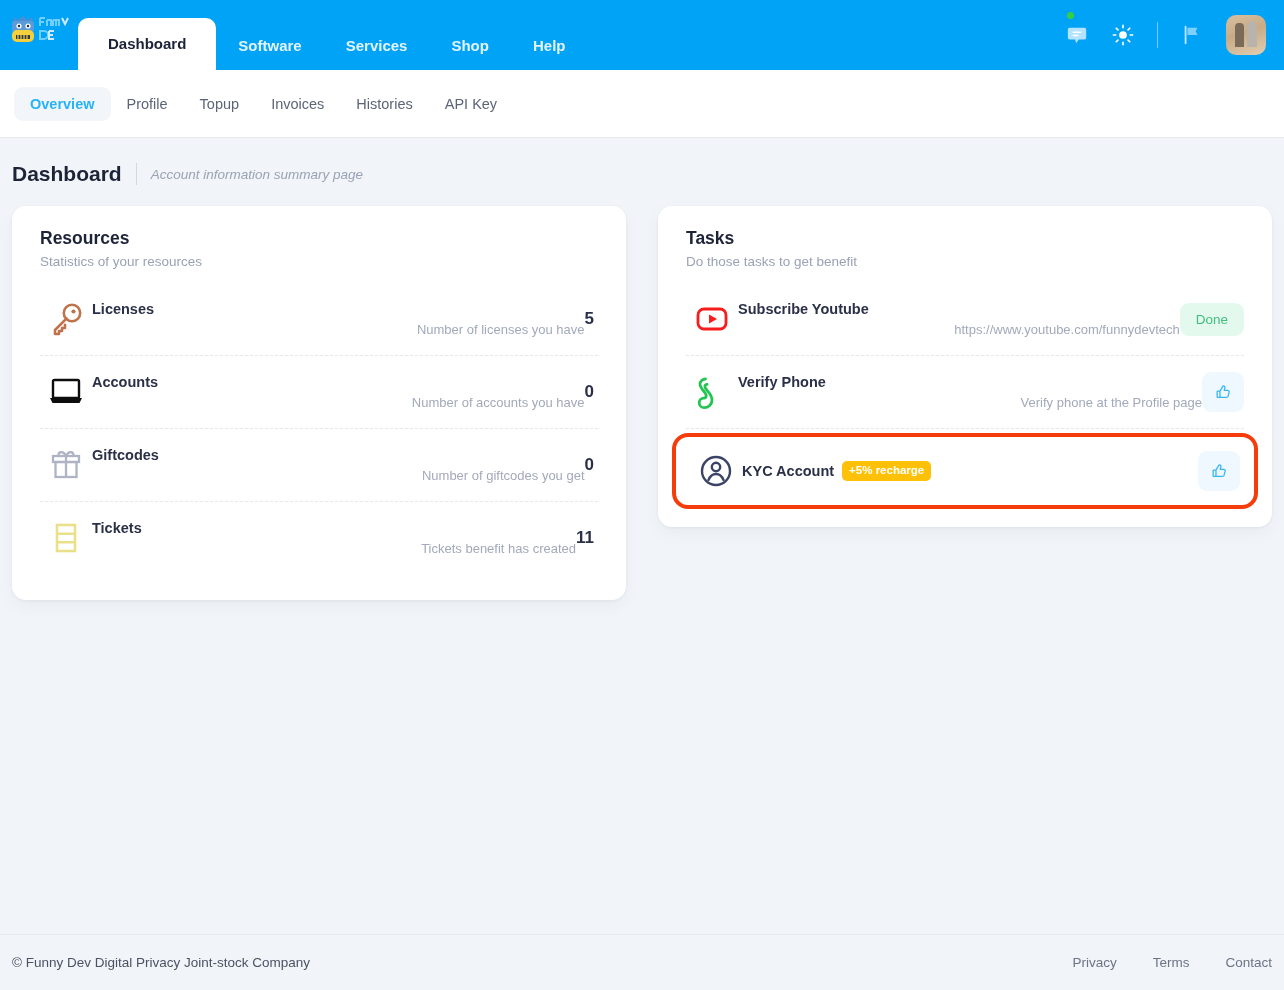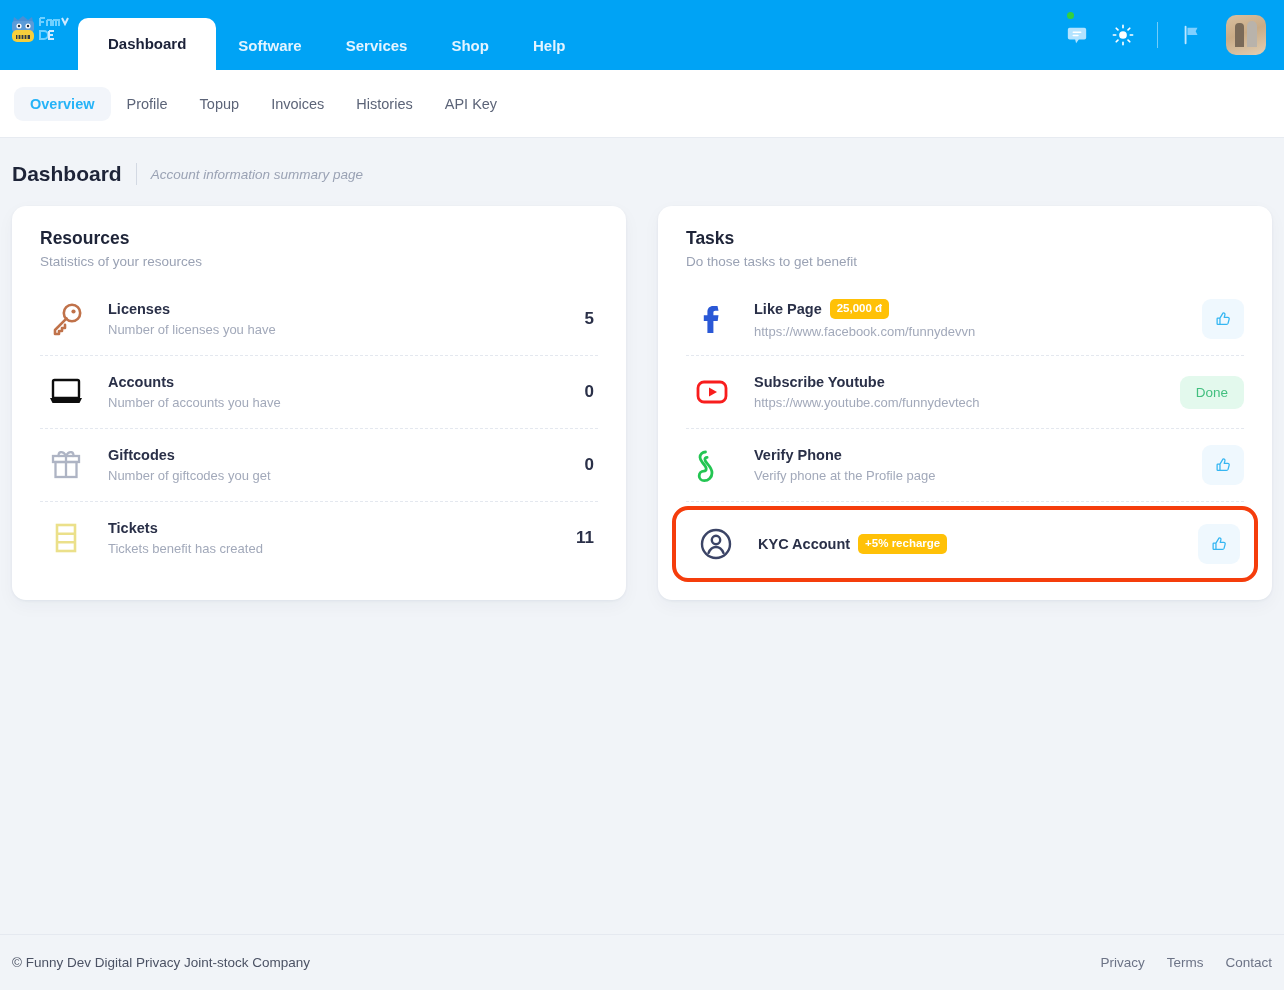--- a/index.html
+++ b/index.html
@@ -79,22 +79,22 @@
   .card {
     background: #fff; border-radius: 14px; flex: 1 1 0;
     box-shadow: 0 1px 3px rgba(25,40,80,.06), 0 6px 18px rgba(25,40,80,.04);
     padding: 22px 28px 26px 28px; position: relative;
   }
   .card-title { font-size: 17.5px; font-weight: 700; color: #1e2438; }
   .card-sub { font-size: 13.5px; color: #9aa2b4; margin-top: 5px; }
 
   .rows { margin-top: 14px; }
   .row {
-    display: flex; align-items: center; gap: 16px;
-    padding: 16px 0; border-bottom: 1px dashed #e4e8ef; min-height: 70px;
+    display: flex; align-items: center; 
+    padding: 16px 0; border-bottom: 1px dashed #e4e8ef; min-height: 70px; text-align: right;
   }
   .row:last-child { border-bottom: none; }
   .row-icon { width: 52px; flex: 0 0 52px; display: flex; align-items: center; justify-content: center; }
   .row-body { flex: 1 1 auto; min-width: 0; }
   .row-title {
     font-size: 14.5px; font-weight: 700; color: #2a3048;
     display: flex; align-items: center; gap: 8px; flex-wrap: wrap;
   }
   .row-desc { font-size: 13px; color: #a2a9ba; margin-top: 5px; }
   .row-value { font-size: 17px; font-weight: 700; color: #2a3048; padding-right: 4px; }
@@ -118,21 +118,21 @@
   }
 
   
   .spacer { flex: 1 1 auto; }
   .footer {
     height: 56px; flex: 0 0 56px; border-top: 1px solid #e5e9f0;
     display: flex; align-items: center; justify-content: space-between;
     padding: 0 12px; background: #f1f4f8;
   }
   .footer-left { font-size: 13.5px; color: #4b5264; }
-  .footer-right { display: flex; gap: 22px; }
+  .footer-right { display: flex; gap: 36px; }
   .footer-link { font-size: 13.5px; color: #6c7386; cursor: pointer; }
 </style>
 </head>
 <body>
 
 <div class="page">
 
   <div class="topbar">
     <div class="brand">
       <div class="logo-wrap">
@@ -284,39 +284,20 @@
         </div>
 
       </div>
     </div>
 
     <div class="card">
       <div class="card-title">Tasks</div>
       <div class="card-sub">Do those tasks to get benefit</div>
       <div class="rows">
 
-        <div class="row">
-          <div class="row-icon">
-            <svg width="40" height="40" viewBox="0 0 40 40">
-              <path d="M25.5 7 h-4.3 c-3.6 0 -5.8 2.3 -5.8 6 v3.3 h-3.6 v5.6 h3.6 V34 h6 V21.9 h4.3 l0.8 -5.6 h-5.1 v-2.6 c0 -1.2 0.5 -1.9 1.9 -1.9 h3.2 z" fill="#2a58d6"></path>
-            </svg>
-          </div>
-          <div class="row-body">
-            <div class="row-title">
-              <span>Like Page</span>
-              <span class="badge">25,000 đ</span>
-            </div>
-            <div class="row-desc">https://www.facebook.com/funnydevvn</div>
-          </div>
-          <button class="btn-like">
-            <svg width="17" height="17" viewBox="0 0 24 24">
-              <path d="M7 10 v9 h-3 a1 1 0 0 1 -1 -1 v-7 a1 1 0 0 1 1 -1 z M7 10 l4.2 -7 a2 2 0 0 1 2.8 2.4 l-1 3.6 h5 a2 2 0 0 1 2 2.5 l-1.6 6 a2.2 2.2 0 0 1 -2.1 1.5 h-9.3 z" fill="none" stroke="#35b6f2" stroke-width="1.8" stroke-linejoin="round"></path>
-            </svg>
-          </button>
-        </div>
 
         <div class="row">
           <div class="row-icon">
             <svg width="40" height="40" viewBox="0 0 40 40">
               <rect x="6" y="10" width="28" height="20" rx="6" fill="none" stroke="#f81d1d" stroke-width="2.8"></rect>
               <path d="M17 15.5 l8 4.5 l-8 4.5 z" fill="#f81d1d"></path>
             </svg>
           </div>
           <div class="row-body">
             <div class="row-title">

